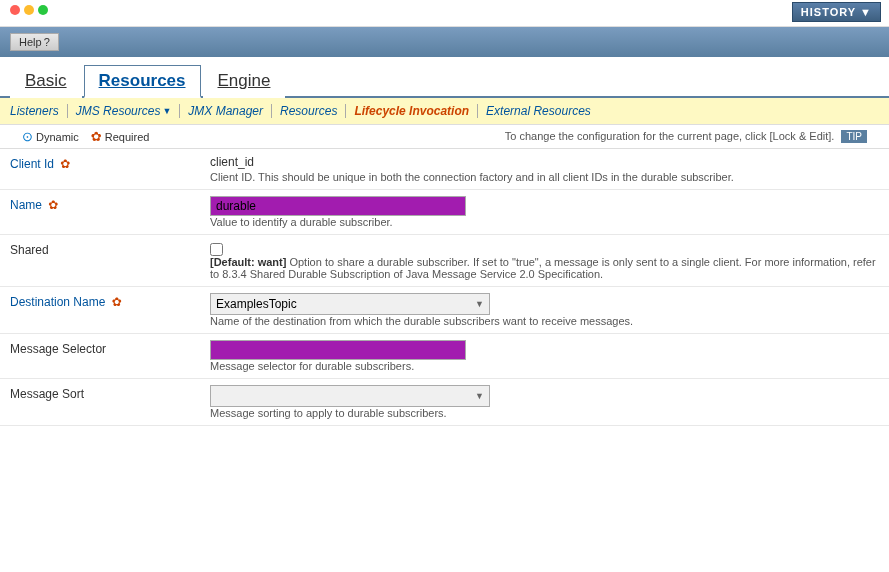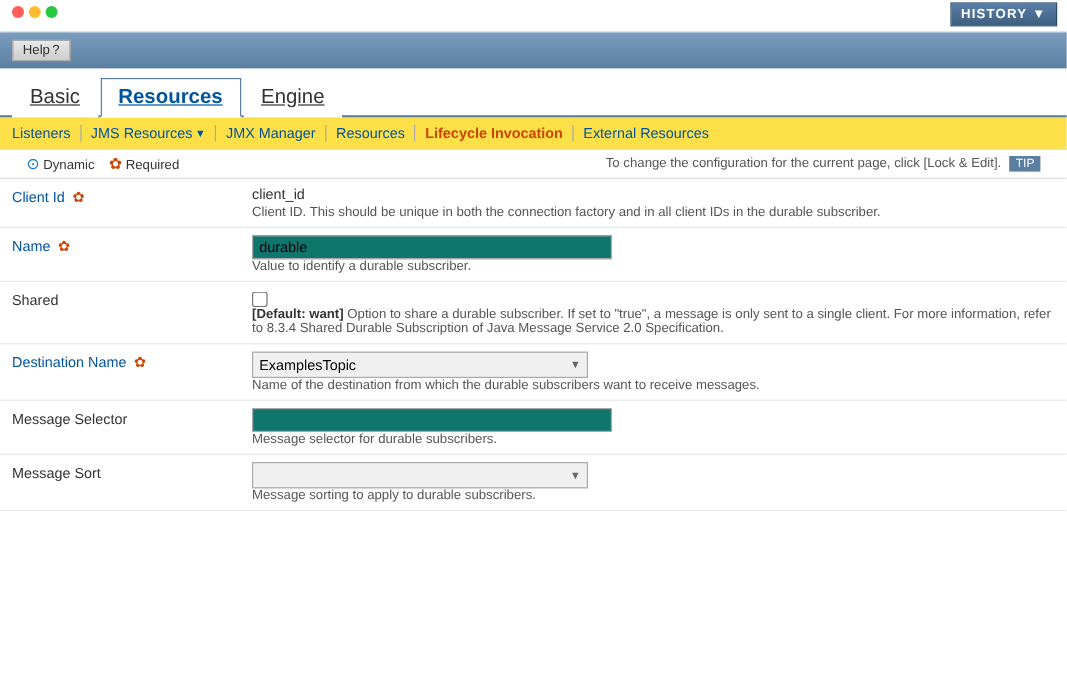--- a/index.html
+++ b/index.html
@@ -116,22 +116,23 @@
       font-weight: bold;
       top: 2px;
     }
 
     
     .sub-nav {
       display: flex;
       align-items: flex-end;
       padding: 6px 10px;
       border-bottom: 1px solid #ddd;
-      background: #fde047;
+      background: #fef9c3;
       gap: 0;
+      font-style: italic;
     }
     .sub-nav-item {
       color: #00549e;
       font-size: 12px;
       cursor: pointer;
       padding: 0 8px;
       border-right: 1px solid #aaa;
     }
     .sub-nav-item:first-child { padding-left: 0; }
     .sub-nav-item.active { color: #cc4400; font-weight: bold; }
@@ -194,24 +195,24 @@
       color: #333;
       margin-bottom: 2px;
     }
     .field-desc {
       font-size: 11px;
       color: #555;
     }
     .text-input {
       border: 1px solid #aaa;
       padding: 2px 5px;
-      width: 300px;
+      width: 256px;
       height: 20px;
       font-size: 12px;
-      background: #0f766e;
+      background: #a21caf;
     }
     .select-input {
       border: 1px solid #aaa;
       padding: 2px 5px;
       width: 280px;
       height: 22px;
       font-size: 12px;
       background: #f0f0f0;
       appearance: none;
       -webkit-appearance: none;

